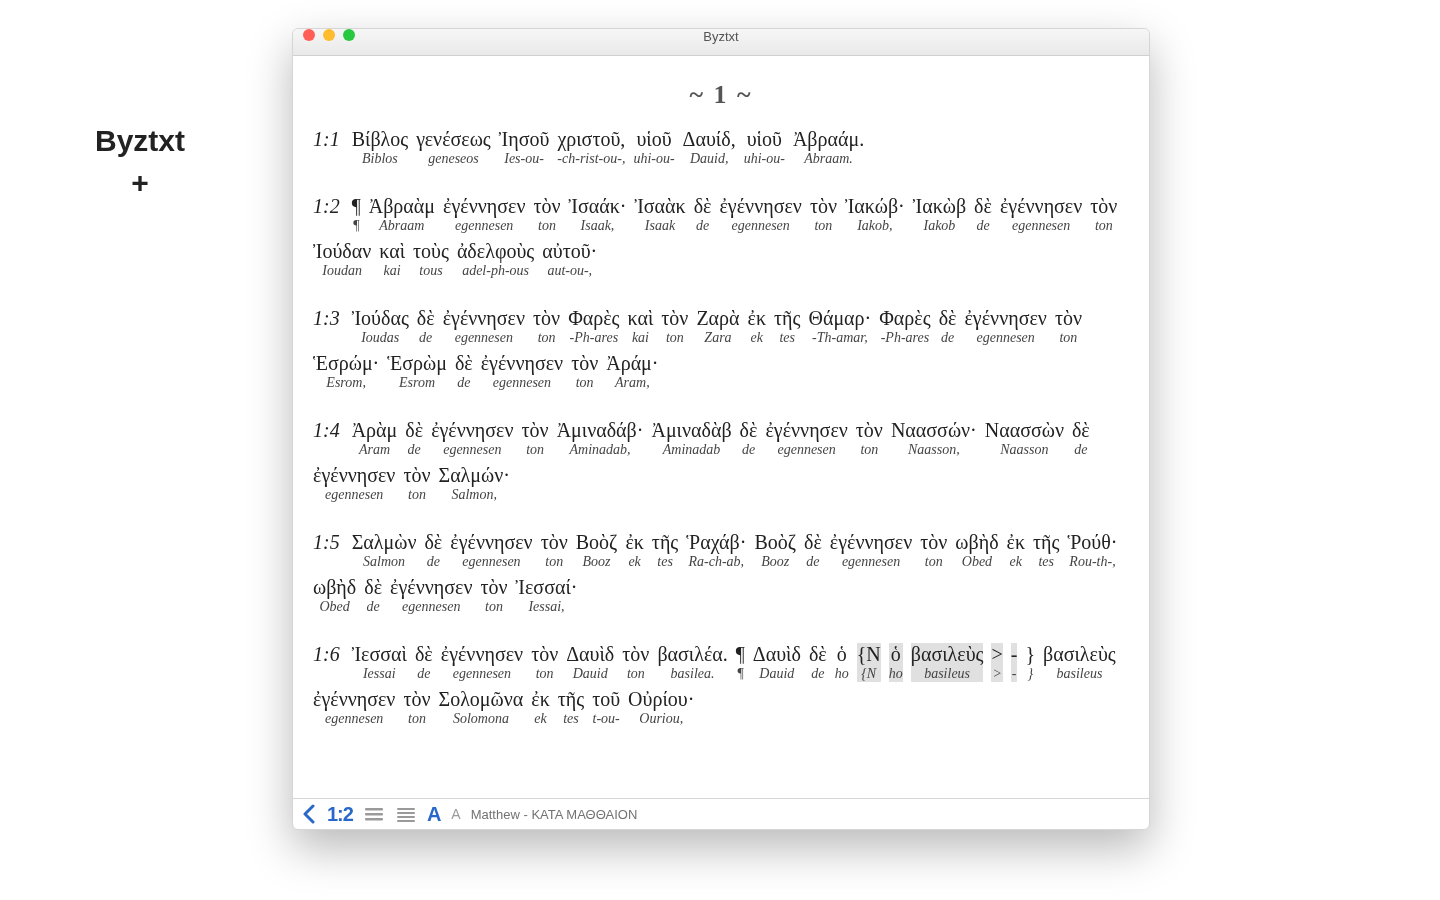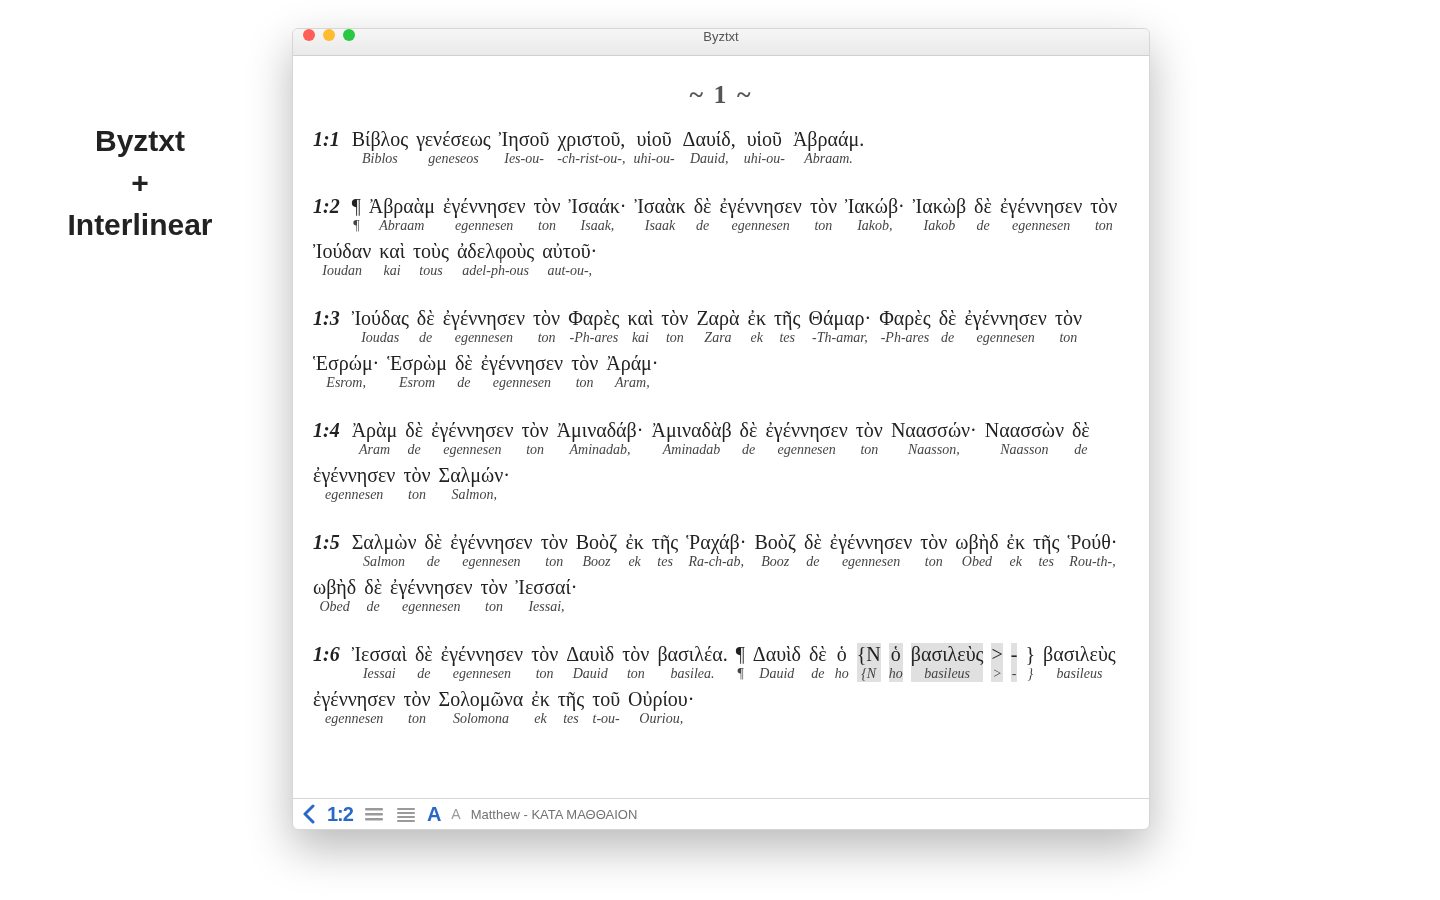--- a/index.html
+++ b/index.html
@@ -16,36 +16,35 @@
   .tl.green{background:#28c840;}
   .wtitle{position:absolute;left:0;right:0;text-align:center;font-size:13px;color:#555;}
 
   .content{flex:1;overflow:auto;padding:22px 16px 10px 16px;font-family:"Times New Roman",Georgia,serif;color:#222;}
   .chapter-head{text-align:center;font-size:26px;font-weight:700;color:#555;margin:2px 0 18px 0;letter-spacing:2px;}
 
   .verse{margin:0 0 22px 0;}
   .pair{display:inline-block;vertical-align:top;text-align:center;margin:0 4px 6px 4px;}
   .pair .g{font-size:20px;white-space:nowrap;}
   .pair .t{font-size:14px;font-style:italic;color:#444;white-space:nowrap;}
-  .ref{font-weight:700;font-style:italic;font-size:17px;margin-right:4px;}
+  .ref{font-weight:400;font-style:italic;font-size:17px;margin-right:4px;}
   .hl{background:#e0e0e0;}
 
   .toolbar{height:30px;border-top:1px solid #d6d6d6;display:flex;align-items:center;padding:0 8px;gap:10px;color:#6b6b6b;font-size:13px;}
   .tb-btn{display:flex;align-items:center;justify-content:center;cursor:pointer;color:#2968c8;}
   .tb-btn.gray{color:#9a9a9a;}
   .tb-label{color:#737373;font-family:-apple-system,BlinkMacSystemFont,Arial,sans-serif;}
 </style>
 </head>
 <body>
 <div class="stage">
 
   <div class="side-label">
     <div>Byztxt</div>
     <div>+</div>
-    <div>Interlinear</div>
   </div>
 
   <div class="window">
     <div class="titlebar">
       <div class="traffic">
         <div class="tl red"></div>
         <div class="tl yellow"></div>
         <div class="tl green"></div>
       </div>
       <div class="wtitle">Byztxt</div>

